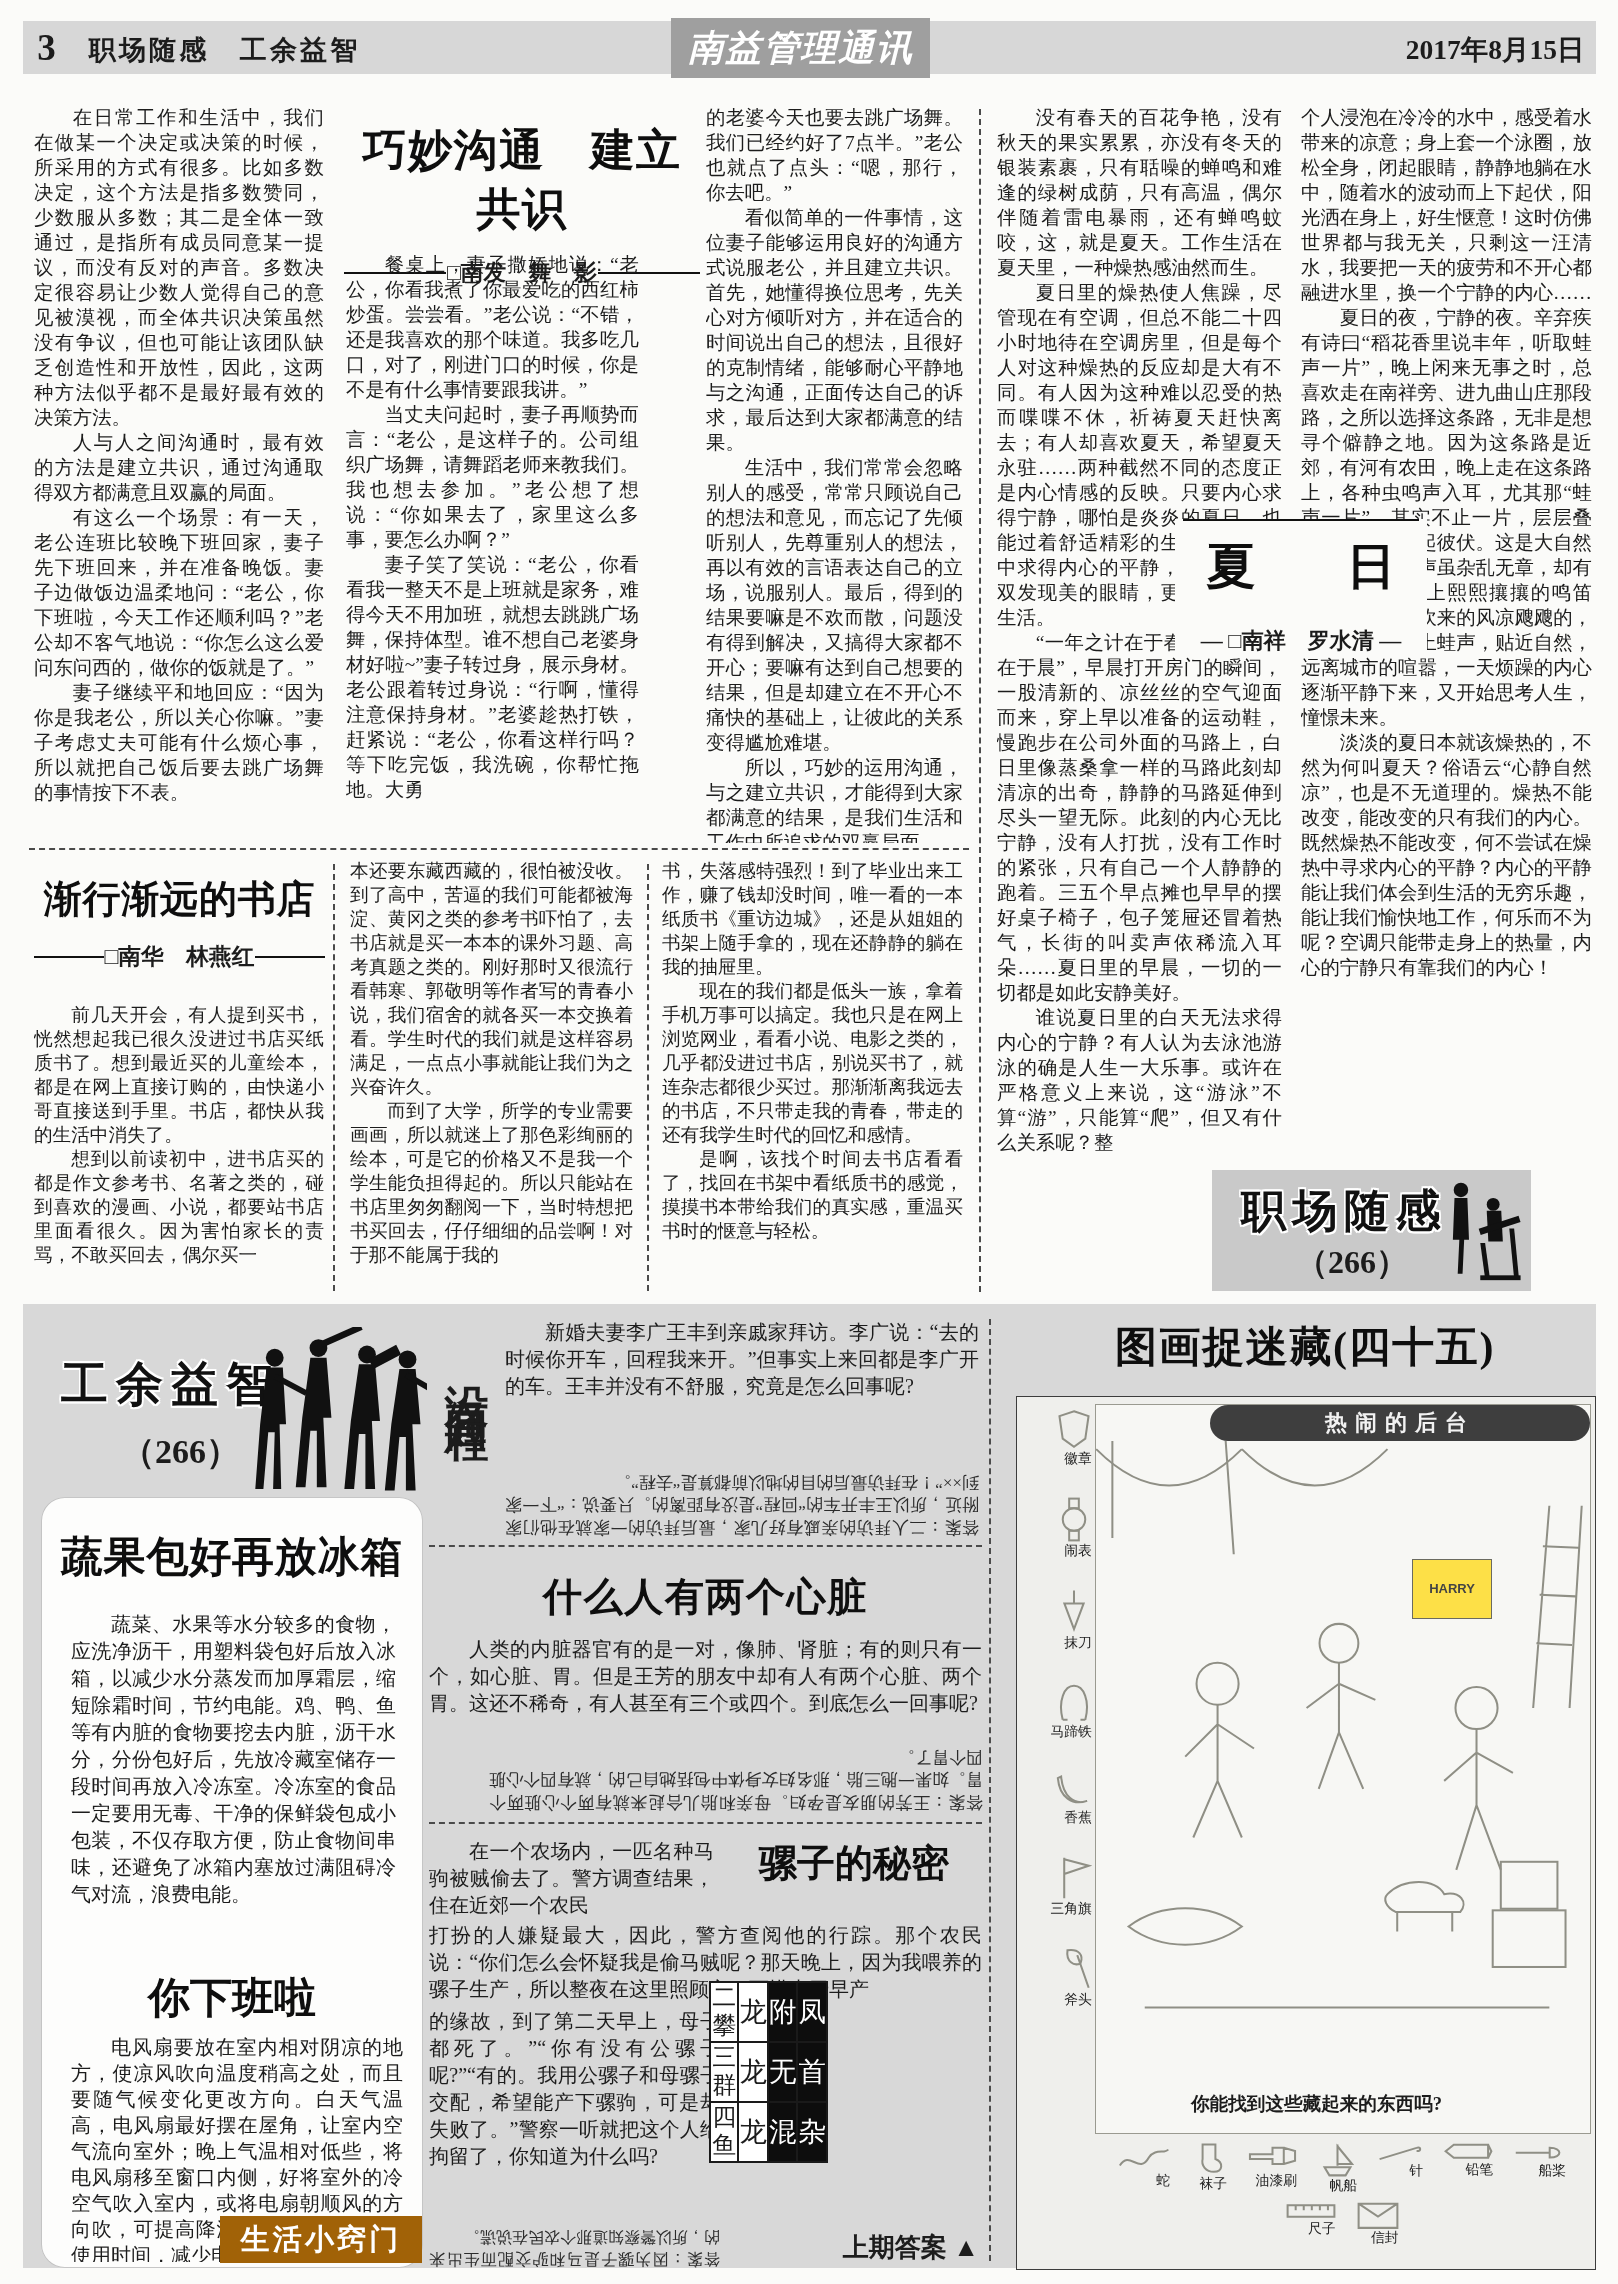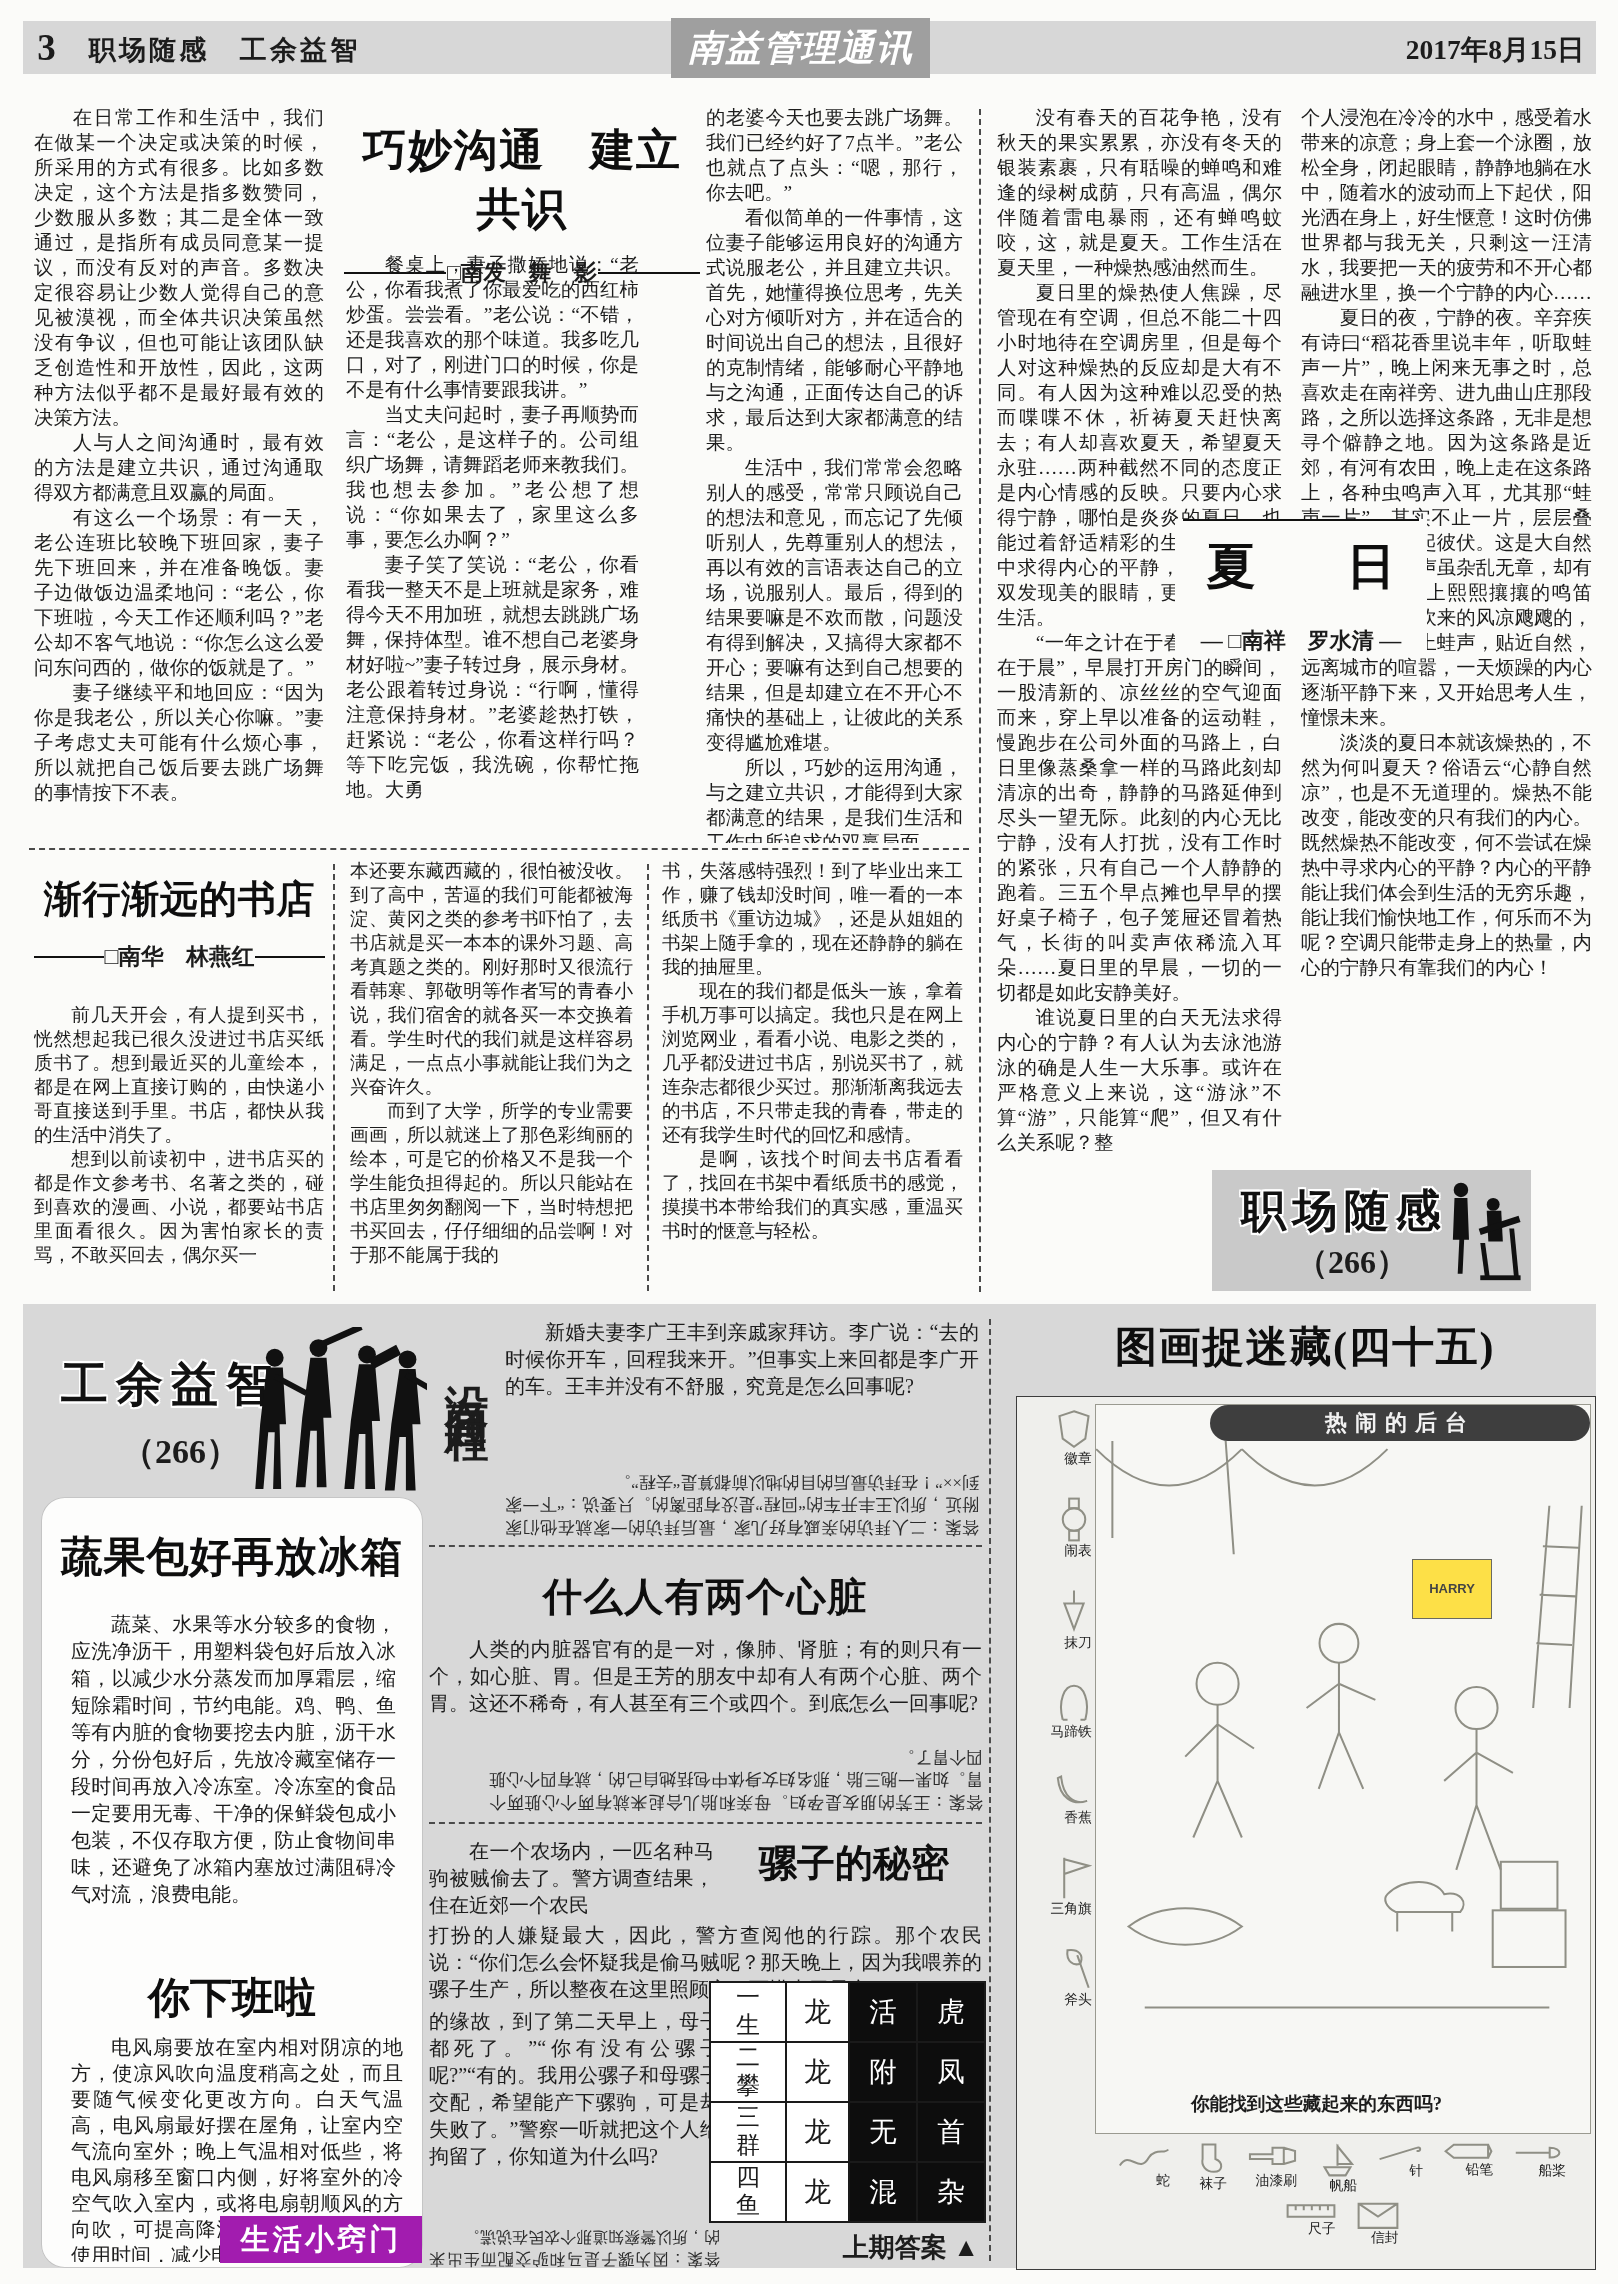--- a/index.html
+++ b/index.html
@@ -167,26 +167,20 @@
 <div class="abs dashh" style="left:429px;top:1822px;width:553px;"></div>
 
 <div class="abs headline" style="left:728px;top:1838px;width:252px;font-size:38px;">骡子的秘密</div>
 <div class="abs col f25" style="left:429px;top:1838px;width:285px;text-indent:2em;">在一个农场内，一匹名种马驹被贼偷去了。警方调查结果，住在近郊一个农民</div>
 <div class="abs col f25" style="left:429px;top:1922px;width:553px;">打扮的人嫌疑最大，因此，警方查阅他的行踪。那个农民说：“你们怎么会怀疑我是偷马贼呢？那天晚上，因为我喂养的骡子生产，所以整夜在这里照顾它。可惜由于早产</div>
 <div class="abs col f25" style="left:429px;top:2008px;width:291px;">的缘故，到了第二天早上，母子都死了。”“你有没有公骡子呢?”“有的。我用公骡子和母骡子交配，希望能产下骡驹，可是却失败了。”警察一听就把这个人给拘留了，你知道为什么吗?</div>
 <div class="abs flip" style="left:429px;top:2202px;width:291px;height:68px;font-size:16px;line-height:22px;">答案：因为骡子是马和驴交配而生出来的，所以警察知道那个农民在说谎。</div>
 
 <table class="anstable abs" style="left:709px;top:1981px;">
   <tbody>
-      <tr>
-    <td style="width:74px;height:58px;"><span class="stackcell">一生</span></td>
-    <td style="width:61px;"><span>龙</span></td>
-    <td class="dark" style="width:66px;"><span>活</span></td>
-    <td class="dark" style="width:66px;"><span>虎</span></td>
-  </tr>
   <tr>
     <td style="height:58px;"><span class="stackcell">二攀</span></td>
     <td><span>龙</span></td>
     <td class="dark"><span>附</span></td>
     <td class="dark"><span>凤</span></td>
   </tr>
   <tr>
     <td style="height:58px;"><span class="stackcell">三群</span></td>
     <td><span>龙</span></td>
     <td class="dark"><span>无</span></td>
@@ -204,21 +198,21 @@
 
 <div class="abs tipbox" style="left:42px;top:1498px;width:380px;height:769px;">
   <div class="headline" style="font-size:42px;margin-top:31px;letter-spacing:0.8px;">蔬果包好再放冰箱</div>
   <div class="col f25 abs" style="left:29px;top:113px;width:325px;height:364px;">
       <p class="para">蔬菜、水果等水分较多的食物，应洗净沥干，用塑料袋包好后放入冰箱，以减少水分蒸发而加厚霜层，缩短除霜时间，节约电能。鸡、鸭、鱼等有内脏的食物要挖去内脏，沥干水分，分份包好后，先放冷藏室储存一段时间再放入冷冻室。冷冻室的食品一定要用无毒、干净的保鲜袋包成小包装，不仅存取方便，防止食物间串味，还避免了冰箱内塞放过满阻碍冷气对流，浪费电能。</p>
     </div>
   <div class="headline abs" style="left:0;top:472px;width:380px;font-size:42px;">你下班啦</div>
   <div class="col abs" style="left:29px;top:536px;width:332px;height:228px;font-size:20px;line-height:26px;">
       <p class="para">电风扇要放在室内相对阴凉的地方，使凉风吹向温度稍高之处，而且要随气候变化更改方向。白天气温高，电风扇最好摆在屋角，让室内空气流向室外；晚上气温相对低些，将电风扇移至窗口内侧，好将室外的冷空气吹入室内，或将电扇朝顺风的方向吹，可提高降温效率，缩短电风扇使用时间，减少电耗。</p>
     </div>
-  <div class="abs" style="left:178px;top:718px;width:202px;height:47px;background:#a21caf;display:flex;align-items:center;justify-content:center;">
+  <div class="abs" style="left:178px;top:718px;width:202px;height:47px;background:#a16207;display:flex;align-items:center;justify-content:center;">
     <span style="color:#fff;font-size:29px;font-weight:bold;letter-spacing:3.2px;">生活小窍门</span>
   </div>
 </div>
 
 <div class="abs dashv" style="left:989px;top:1319px;height:942px;"></div>
 
 <div class="abs headline" style="left:1016px;top:1319px;width:578px;font-size:42px;letter-spacing:1.6px;">图画捉迷藏(四十五)</div>
 
 <div class="abs" style="left:1016px;top:1396px;width:578px;height:872px;background:#efefec;border:1.6px solid #3c3c3c;">
 

